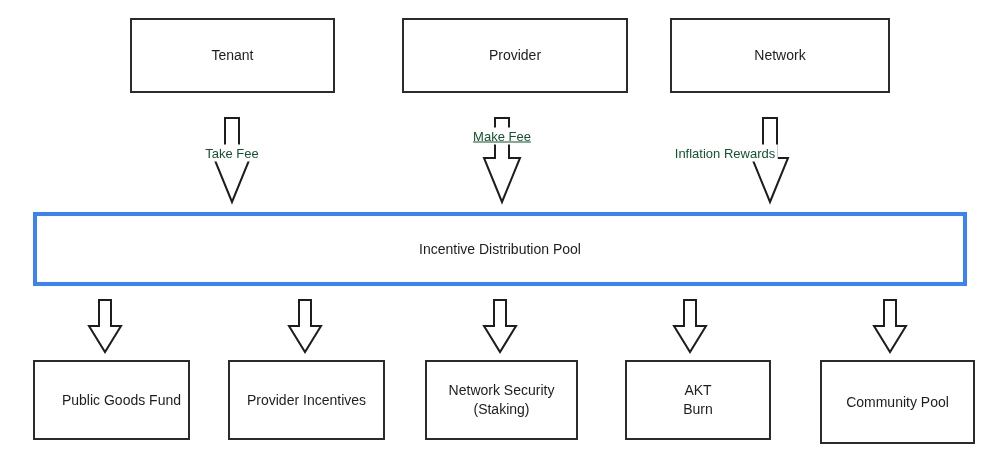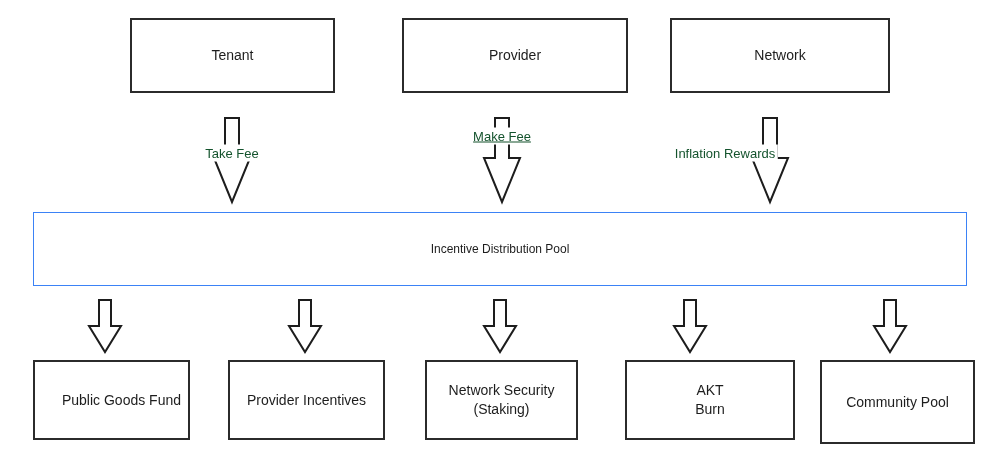--- a/index.html
+++ b/index.html
@@ -33,26 +33,26 @@
     line-height: 1.35;
     white-space: pre-line;
   }
 
   .node.source { border-width: 2px; }
 
   .pool {
     position: absolute;
     box-sizing: border-box;
     background: #ffffff;
-    border: 1px solid #3b82f6;
+    border: 4px solid #3b82f6;
     display: flex;
     align-items: center;
     justify-content: center;
     color: #1d1d1d;
-    font-size: 12px;
+    font-size: 14px;
   }
 
   .sink { font-size: 14px; }
 
   
   .arrow {
     position: absolute;
   }
   .arrow svg {
     display: block;
@@ -131,17 +131,17 @@
   <div class="arrow" style="left: 872px; top: 300px; width: 36px; height: 52px;">
       <svg width="36" height="52" viewBox="0 0 36 52">
         <polygon class="arrow-path" points="12,0 24,0 24,26 34,26 18,52 2,26 12,26" fill="#ffffff" stroke="#1d1d1d" stroke-width="2"></polygon>
       </svg>
     </div>
 
   <div class="node sink" style="left: 33px; top: 360px; width: 157px; height: 80px; padding-left: 20px;">Public Goods Fund</div>
   <div class="node sink" style="left: 228px; top: 360px; width: 157px; height: 80px;">Provider Incentives</div>
   <div class="node sink" style="left: 425px; top: 360px; width: 153px; height: 80px;">Network Security
 (Staking)</div>
-  <div class="node sink" style="left: 625px; top: 360px; width: 170px; height: 80px;">AKT
+  <div class="node sink" style="left: 625px; top: 360px; width: 146px; height: 80px;">AKT
 Burn</div>
   <div class="node sink" style="left: 820px; top: 360px; width: 155px; height: 84px;">Community Pool</div>
 
 </div>
 
 </body></html>

